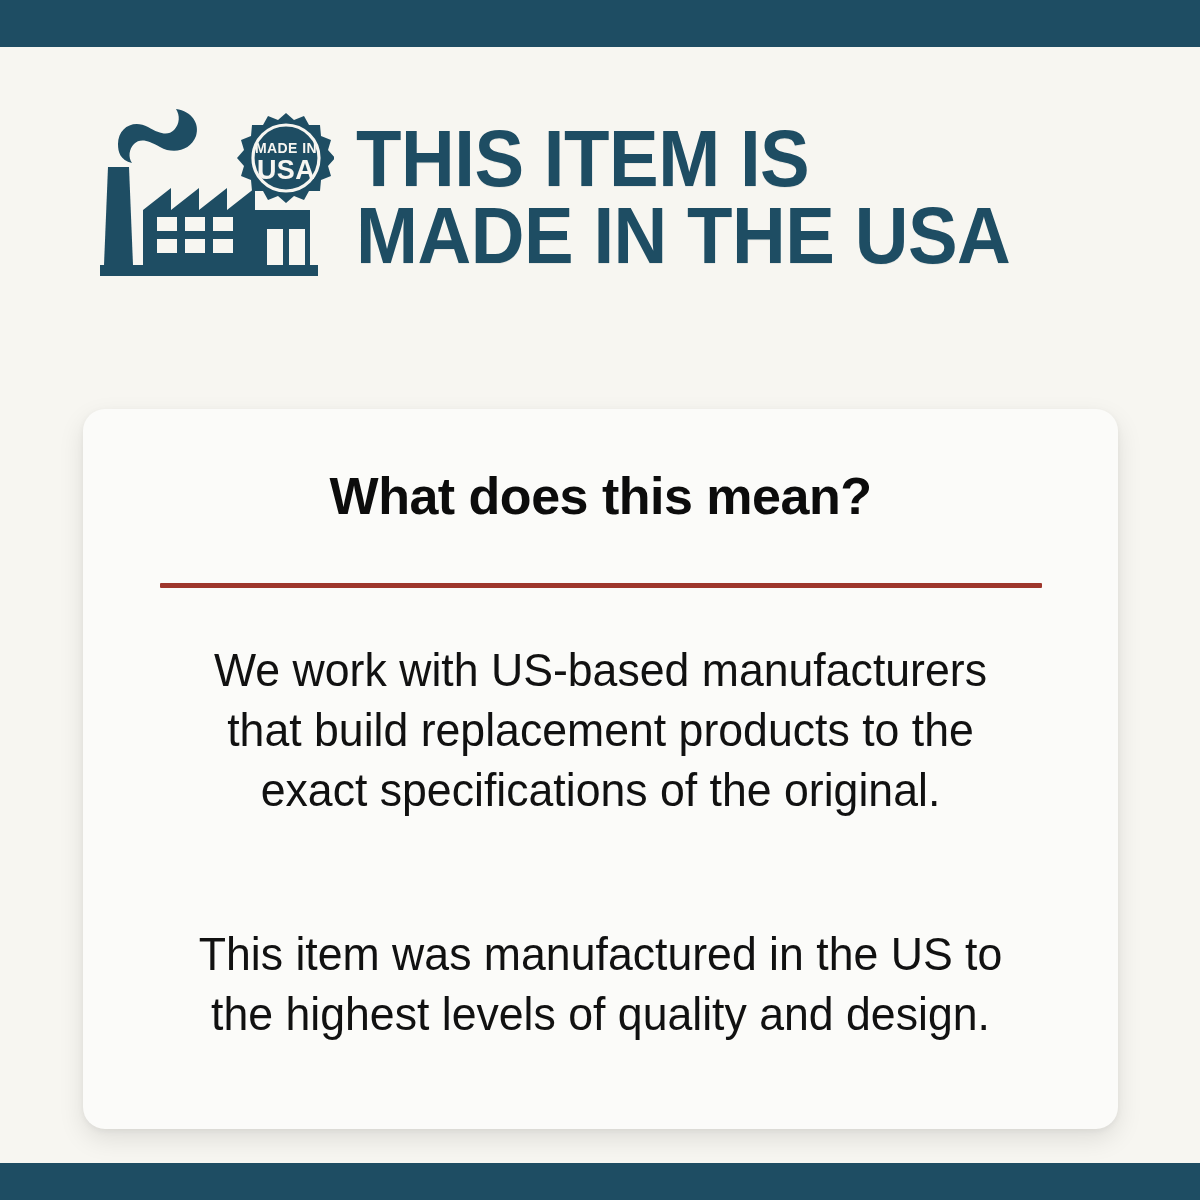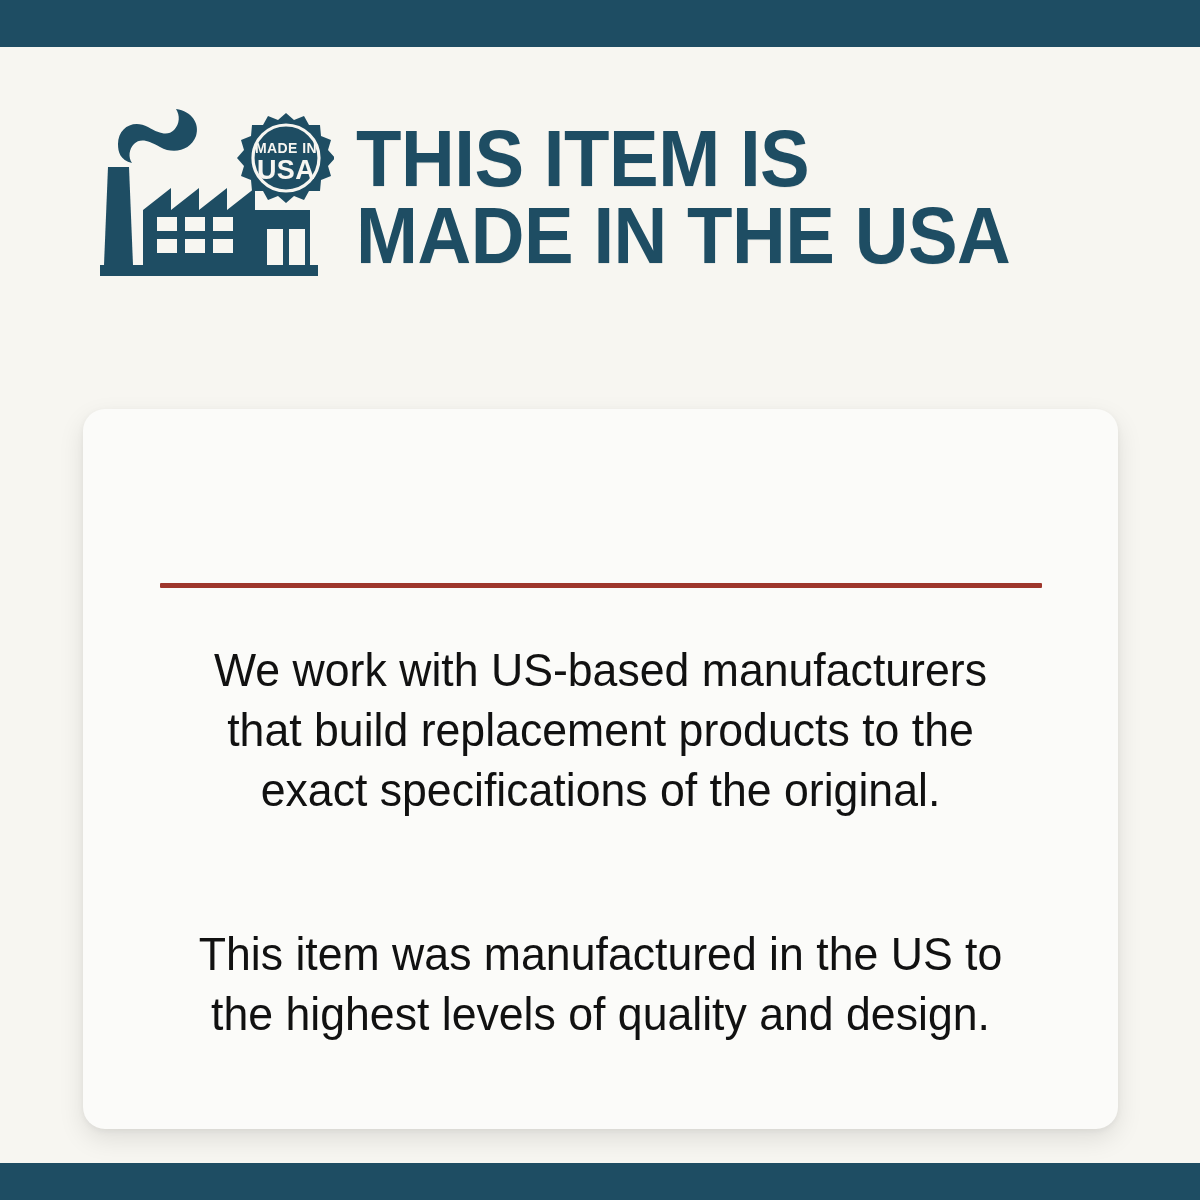--- a/index.html
+++ b/index.html
@@ -172,20 +172,21 @@
         </g>
       </svg>
     </div>
 
     <h1 class="headline">THIS ITEM IS
 MADE IN THE USA</h1>
   </div>
 
   <div class="card">
 
+    <div class="card-title">What does this mean?</div>
 
     <div class="divider"></div>
 
     <div class="body-block para-1">
       <span class="para-line">We work with US-based manufacturers</span>
       <span class="para-line">that build replacement products to the</span>
       <span class="para-line">exact specifications of the original.</span>
     </div>
 
     <div class="body-block para-2">

